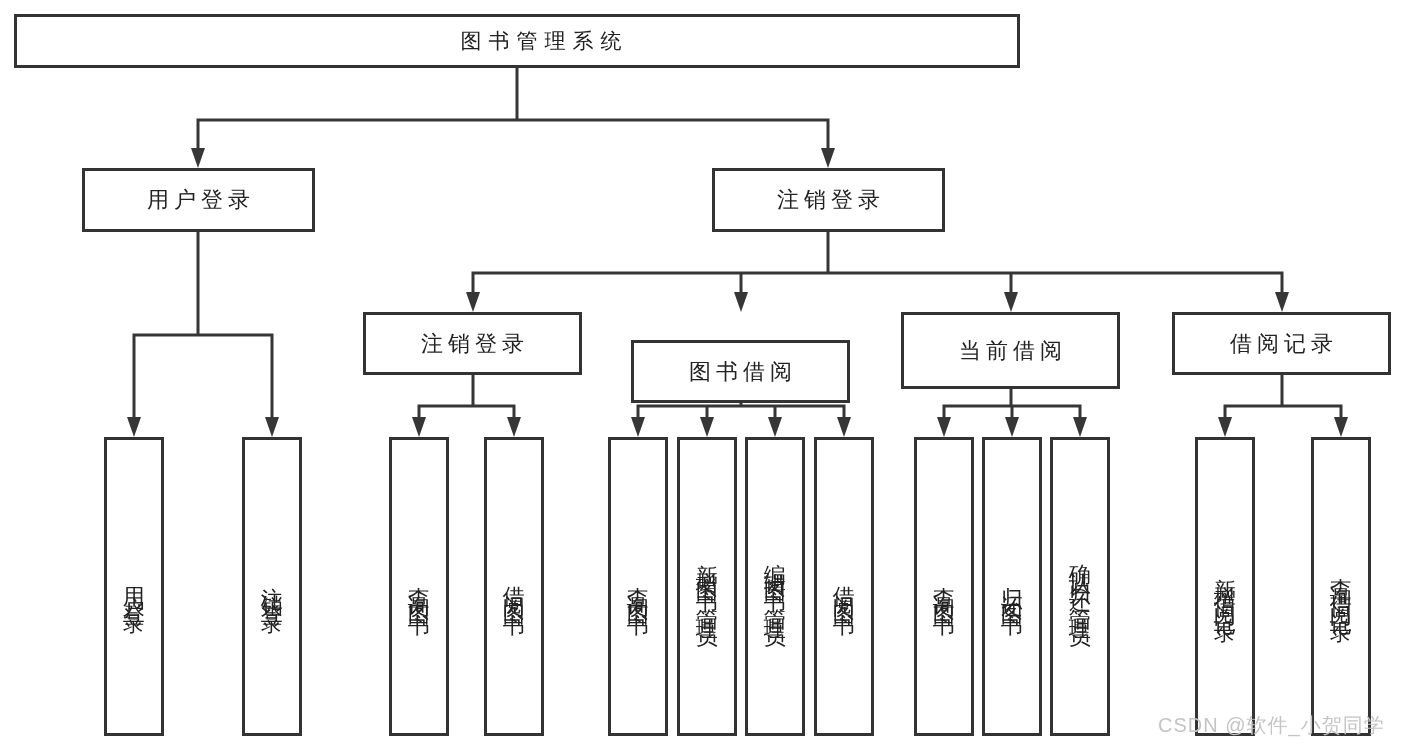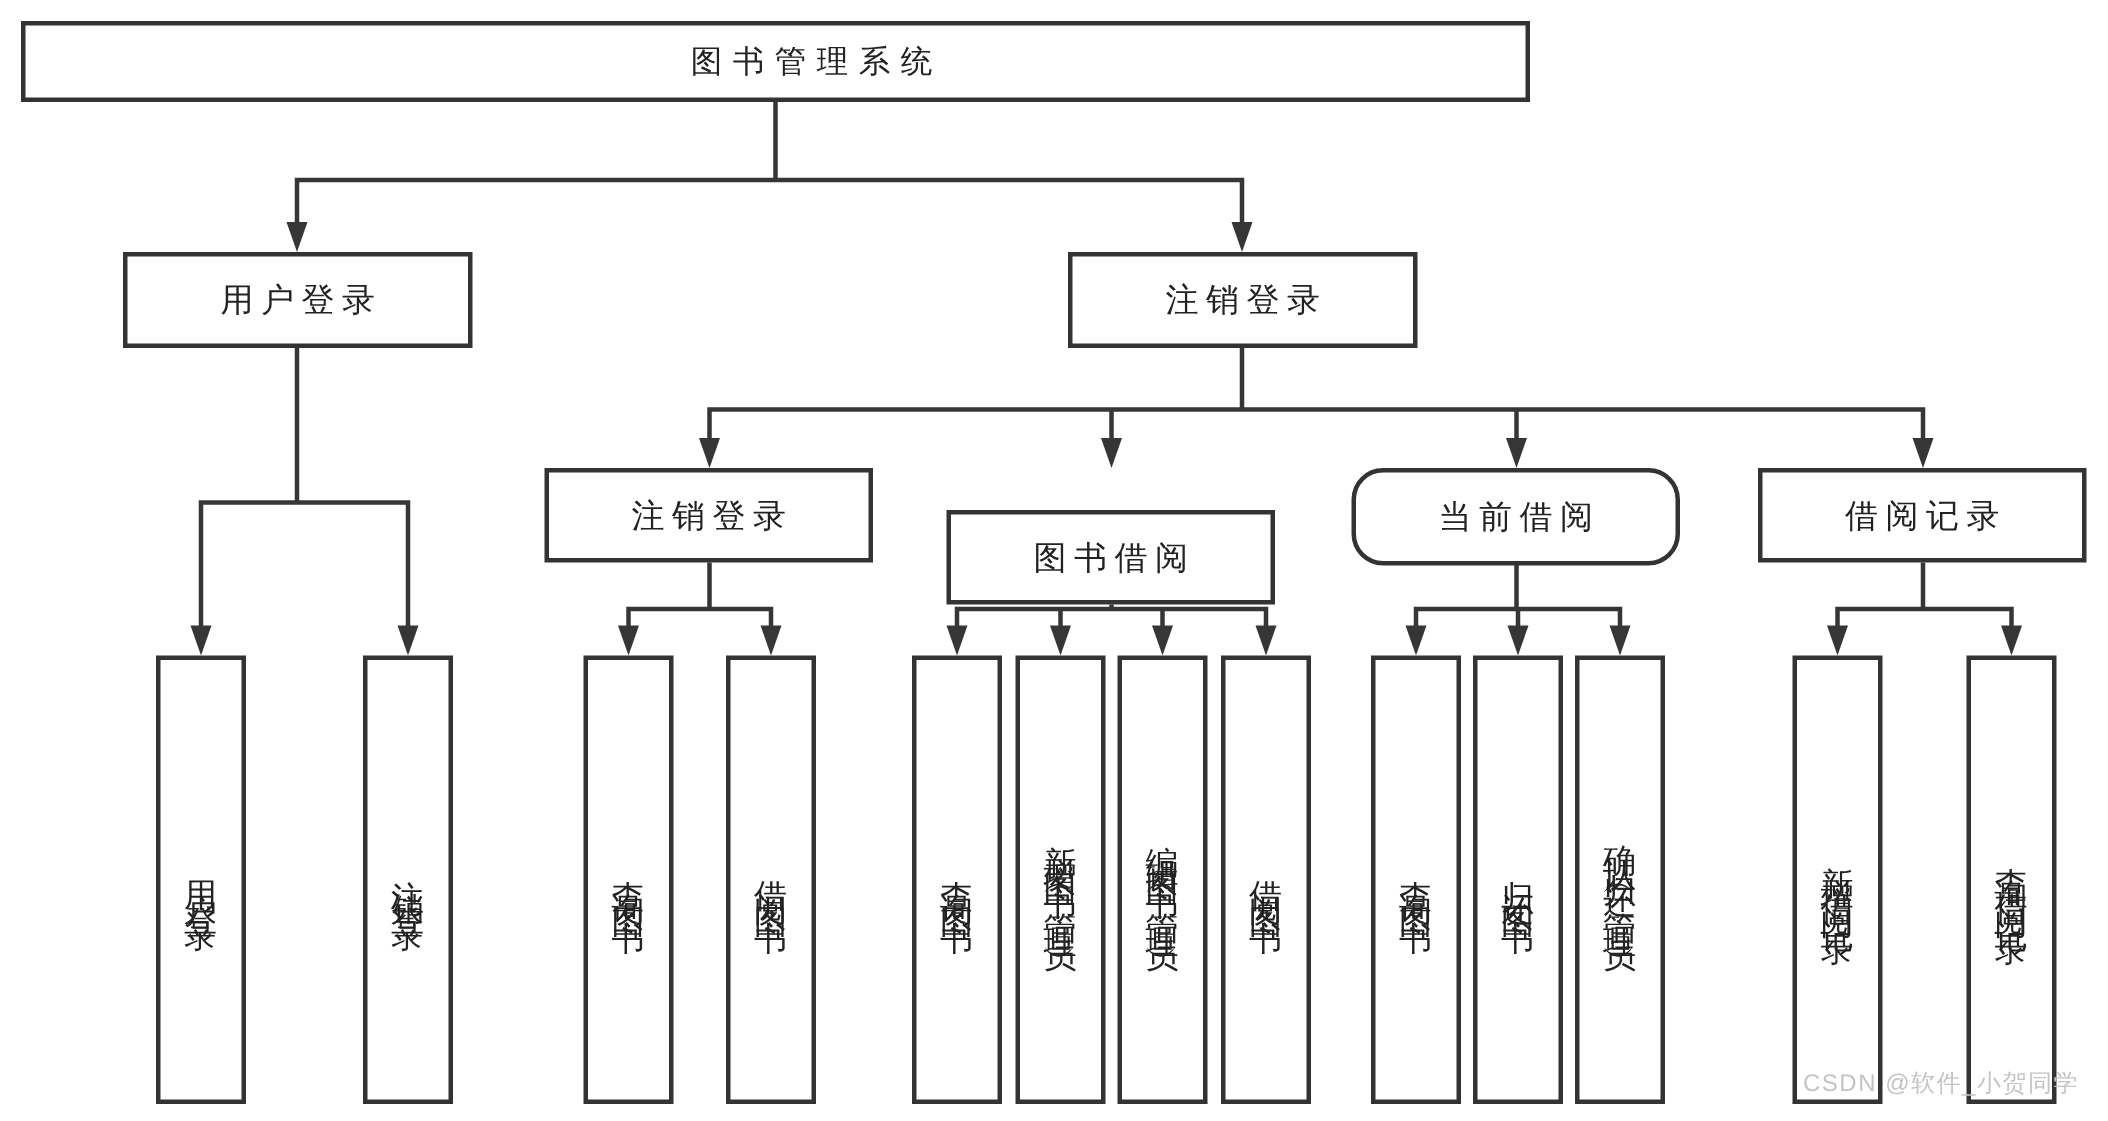--- a/index.html
+++ b/index.html
@@ -32,22 +32,22 @@
   .root-label{font-size:21px;letter-spacing:7px;text-indent:7px;}
   .leaf{width:60px;height:299px;top:437px;}
   .vlabel{
     writing-mode:vertical-lr;
     text-orientation:mixed;
     font-size:22px;letter-spacing:9px;line-height:1.15;
     color:var(--text);
   }
   .watermark{
     position:absolute;left:1158px;top:712px;
-    font-size:16px;letter-spacing:1px;
-    color:var(--watermark);white-space:nowrap;z-index:5;margin-left:44px;
+    font-size:20px;letter-spacing:1px;
+    color:var(--watermark);white-space:nowrap;z-index:5;
   }
 </style>
 </head>
 <body>
 
 <div class="canvas">
 
   <svg class="connectors" viewBox="0 0 1405 747">
     <g>
       <path d="M517 68 V120 M198 120 H828 M198 120 V150 M828 120 V150"></path>
@@ -101,21 +101,21 @@
   <div class="box" style="left:712px;top:168px;width:233px;height:64px;">
     <span class="hlabel">注销登录</span>
   </div>
 
   <div class="box" style="left:363px;top:312px;width:219px;height:63px;">
     <span class="hlabel">注销登录</span>
   </div>
   <div class="box" style="left:631px;top:312px;width:219px;height:63px;margin-top:28px;">
     <span class="hlabel">图书借阅</span>
   </div>
-  <div class="box" style="left:901px;top:312px;width:219px;height:65px;border-radius:21px;">
+  <div class="box" style="left:901px;top:312px;width:219px;height:77px;">
     <span class="hlabel">当前借阅</span>
   </div>
   <div class="box" style="left:1172px;top:312px;width:219px;height:63px;">
     <span class="hlabel">借阅记录</span>
   </div>
 
   <div class="box leaf" style="left:104px;">
     <span class="vlabel">用户登录</span>
   </div>
   <div class="box leaf" style="left:242px;">

